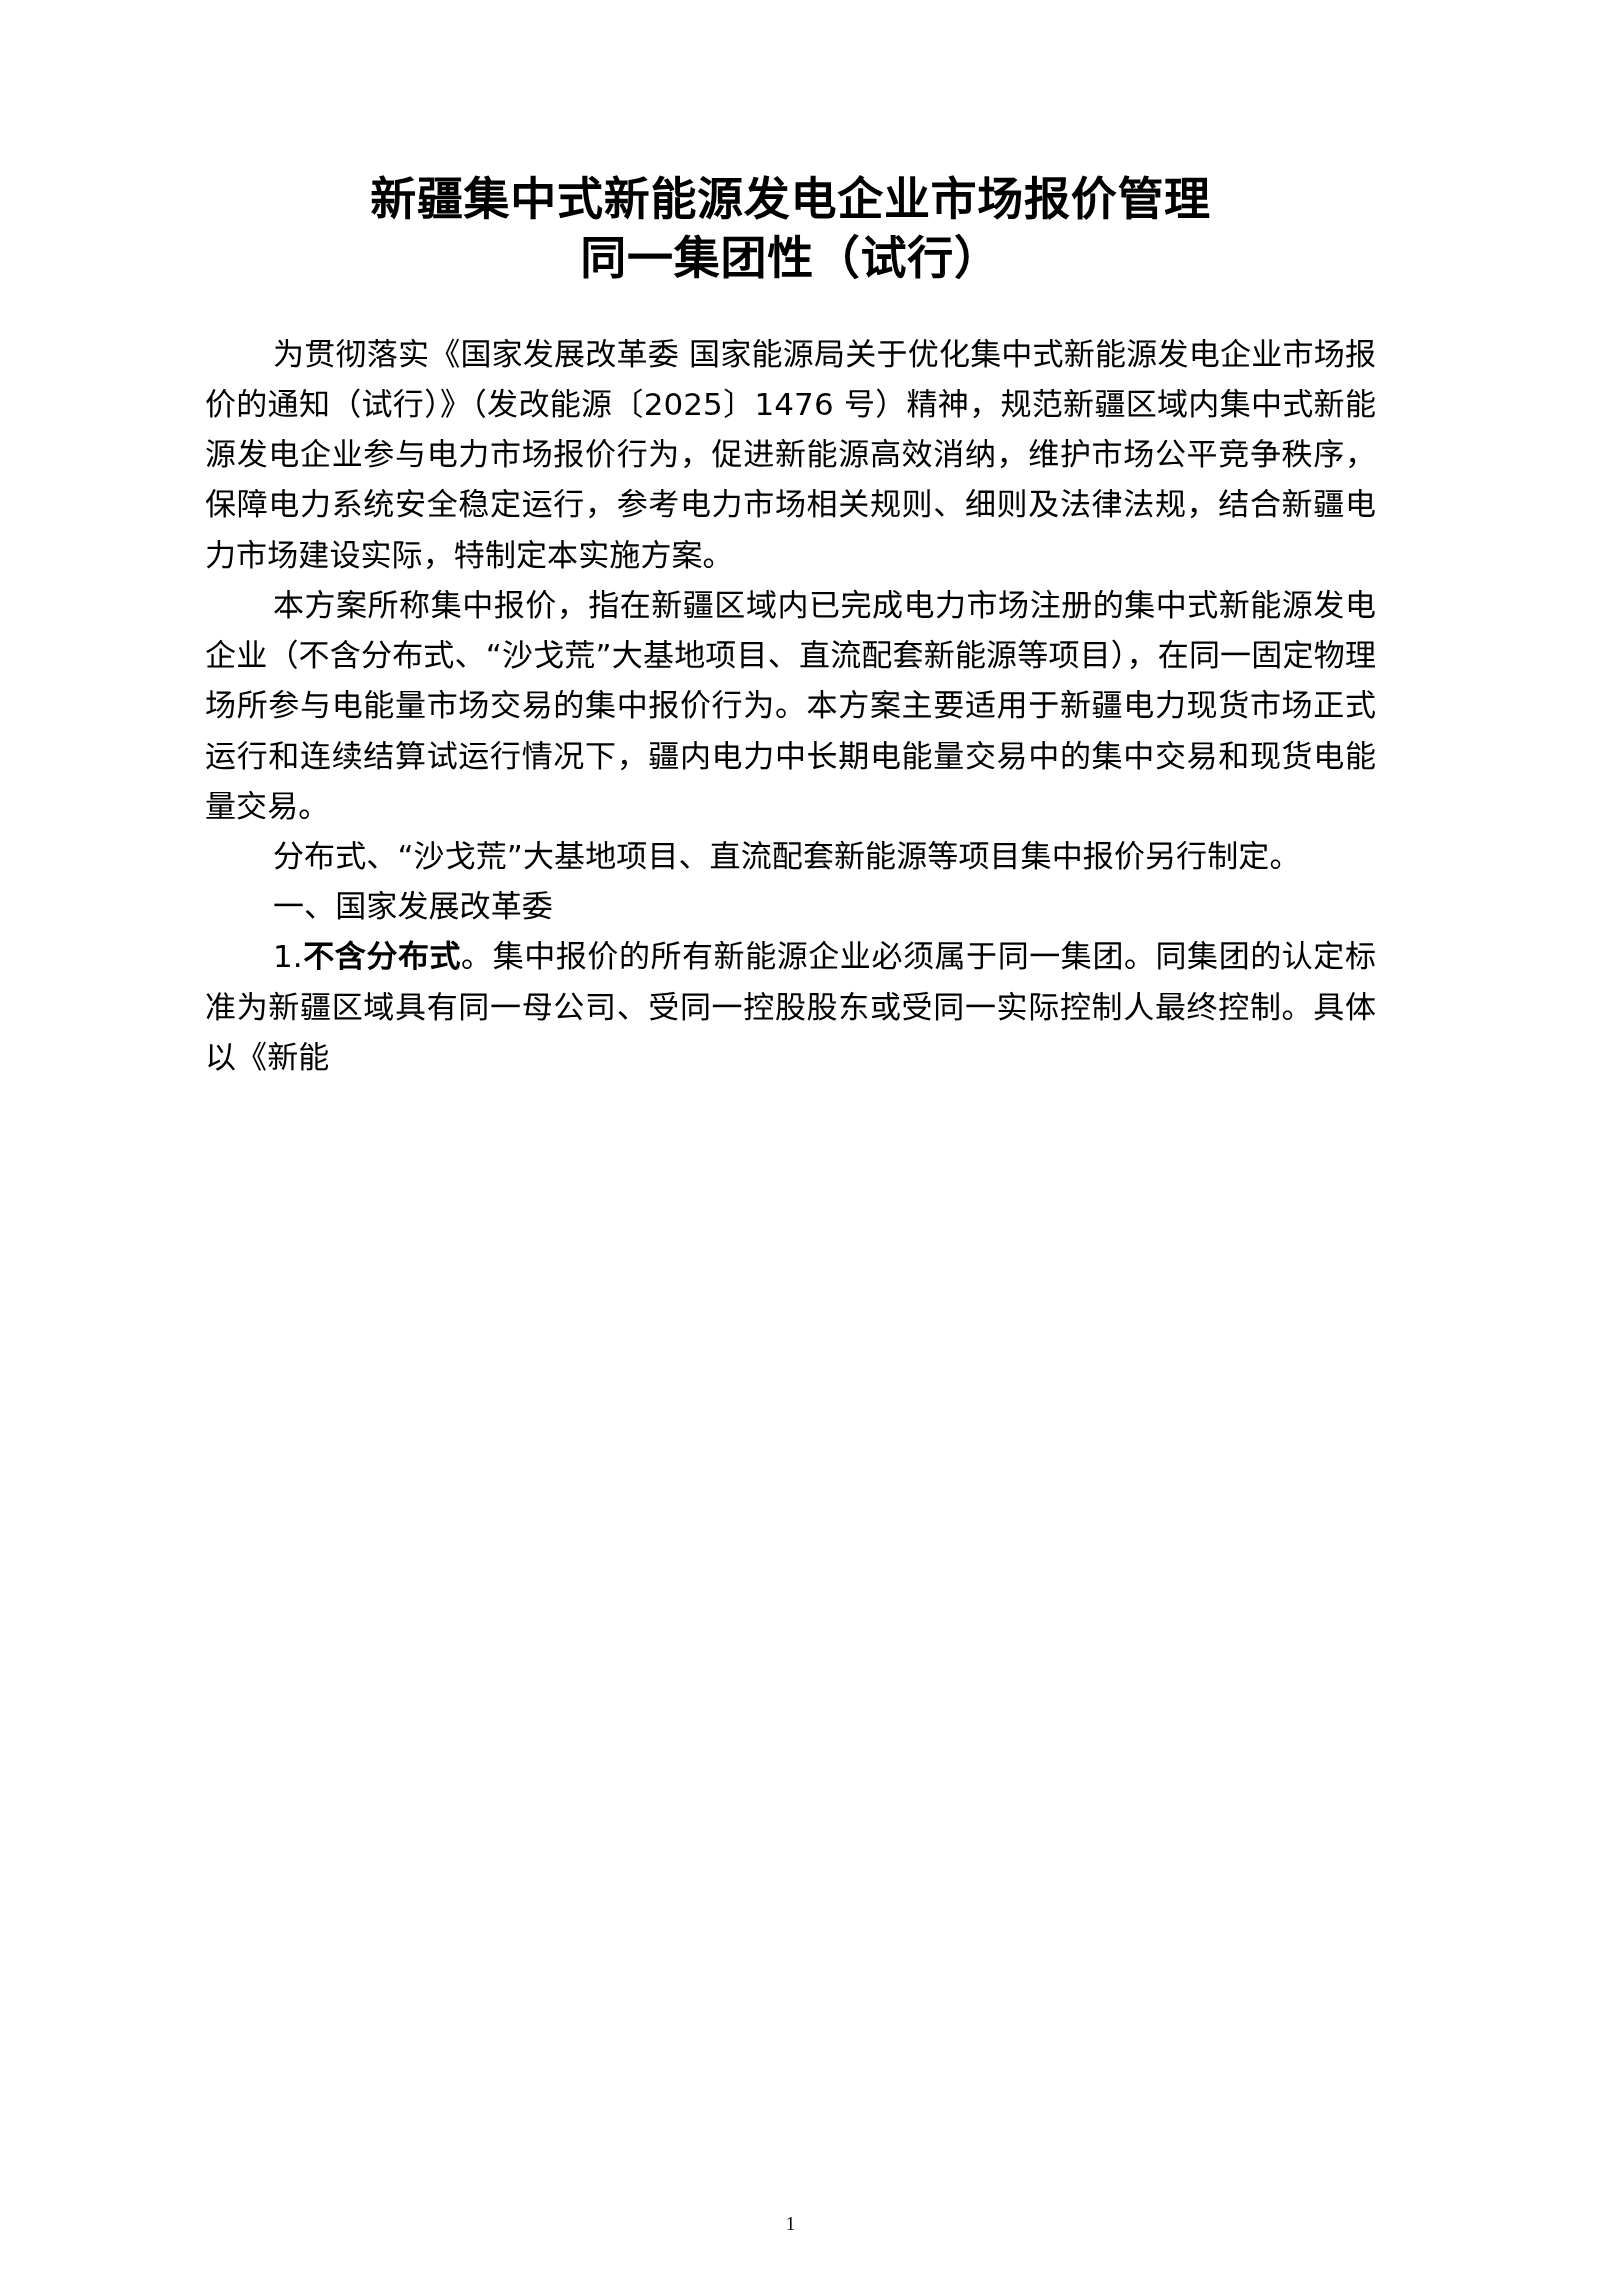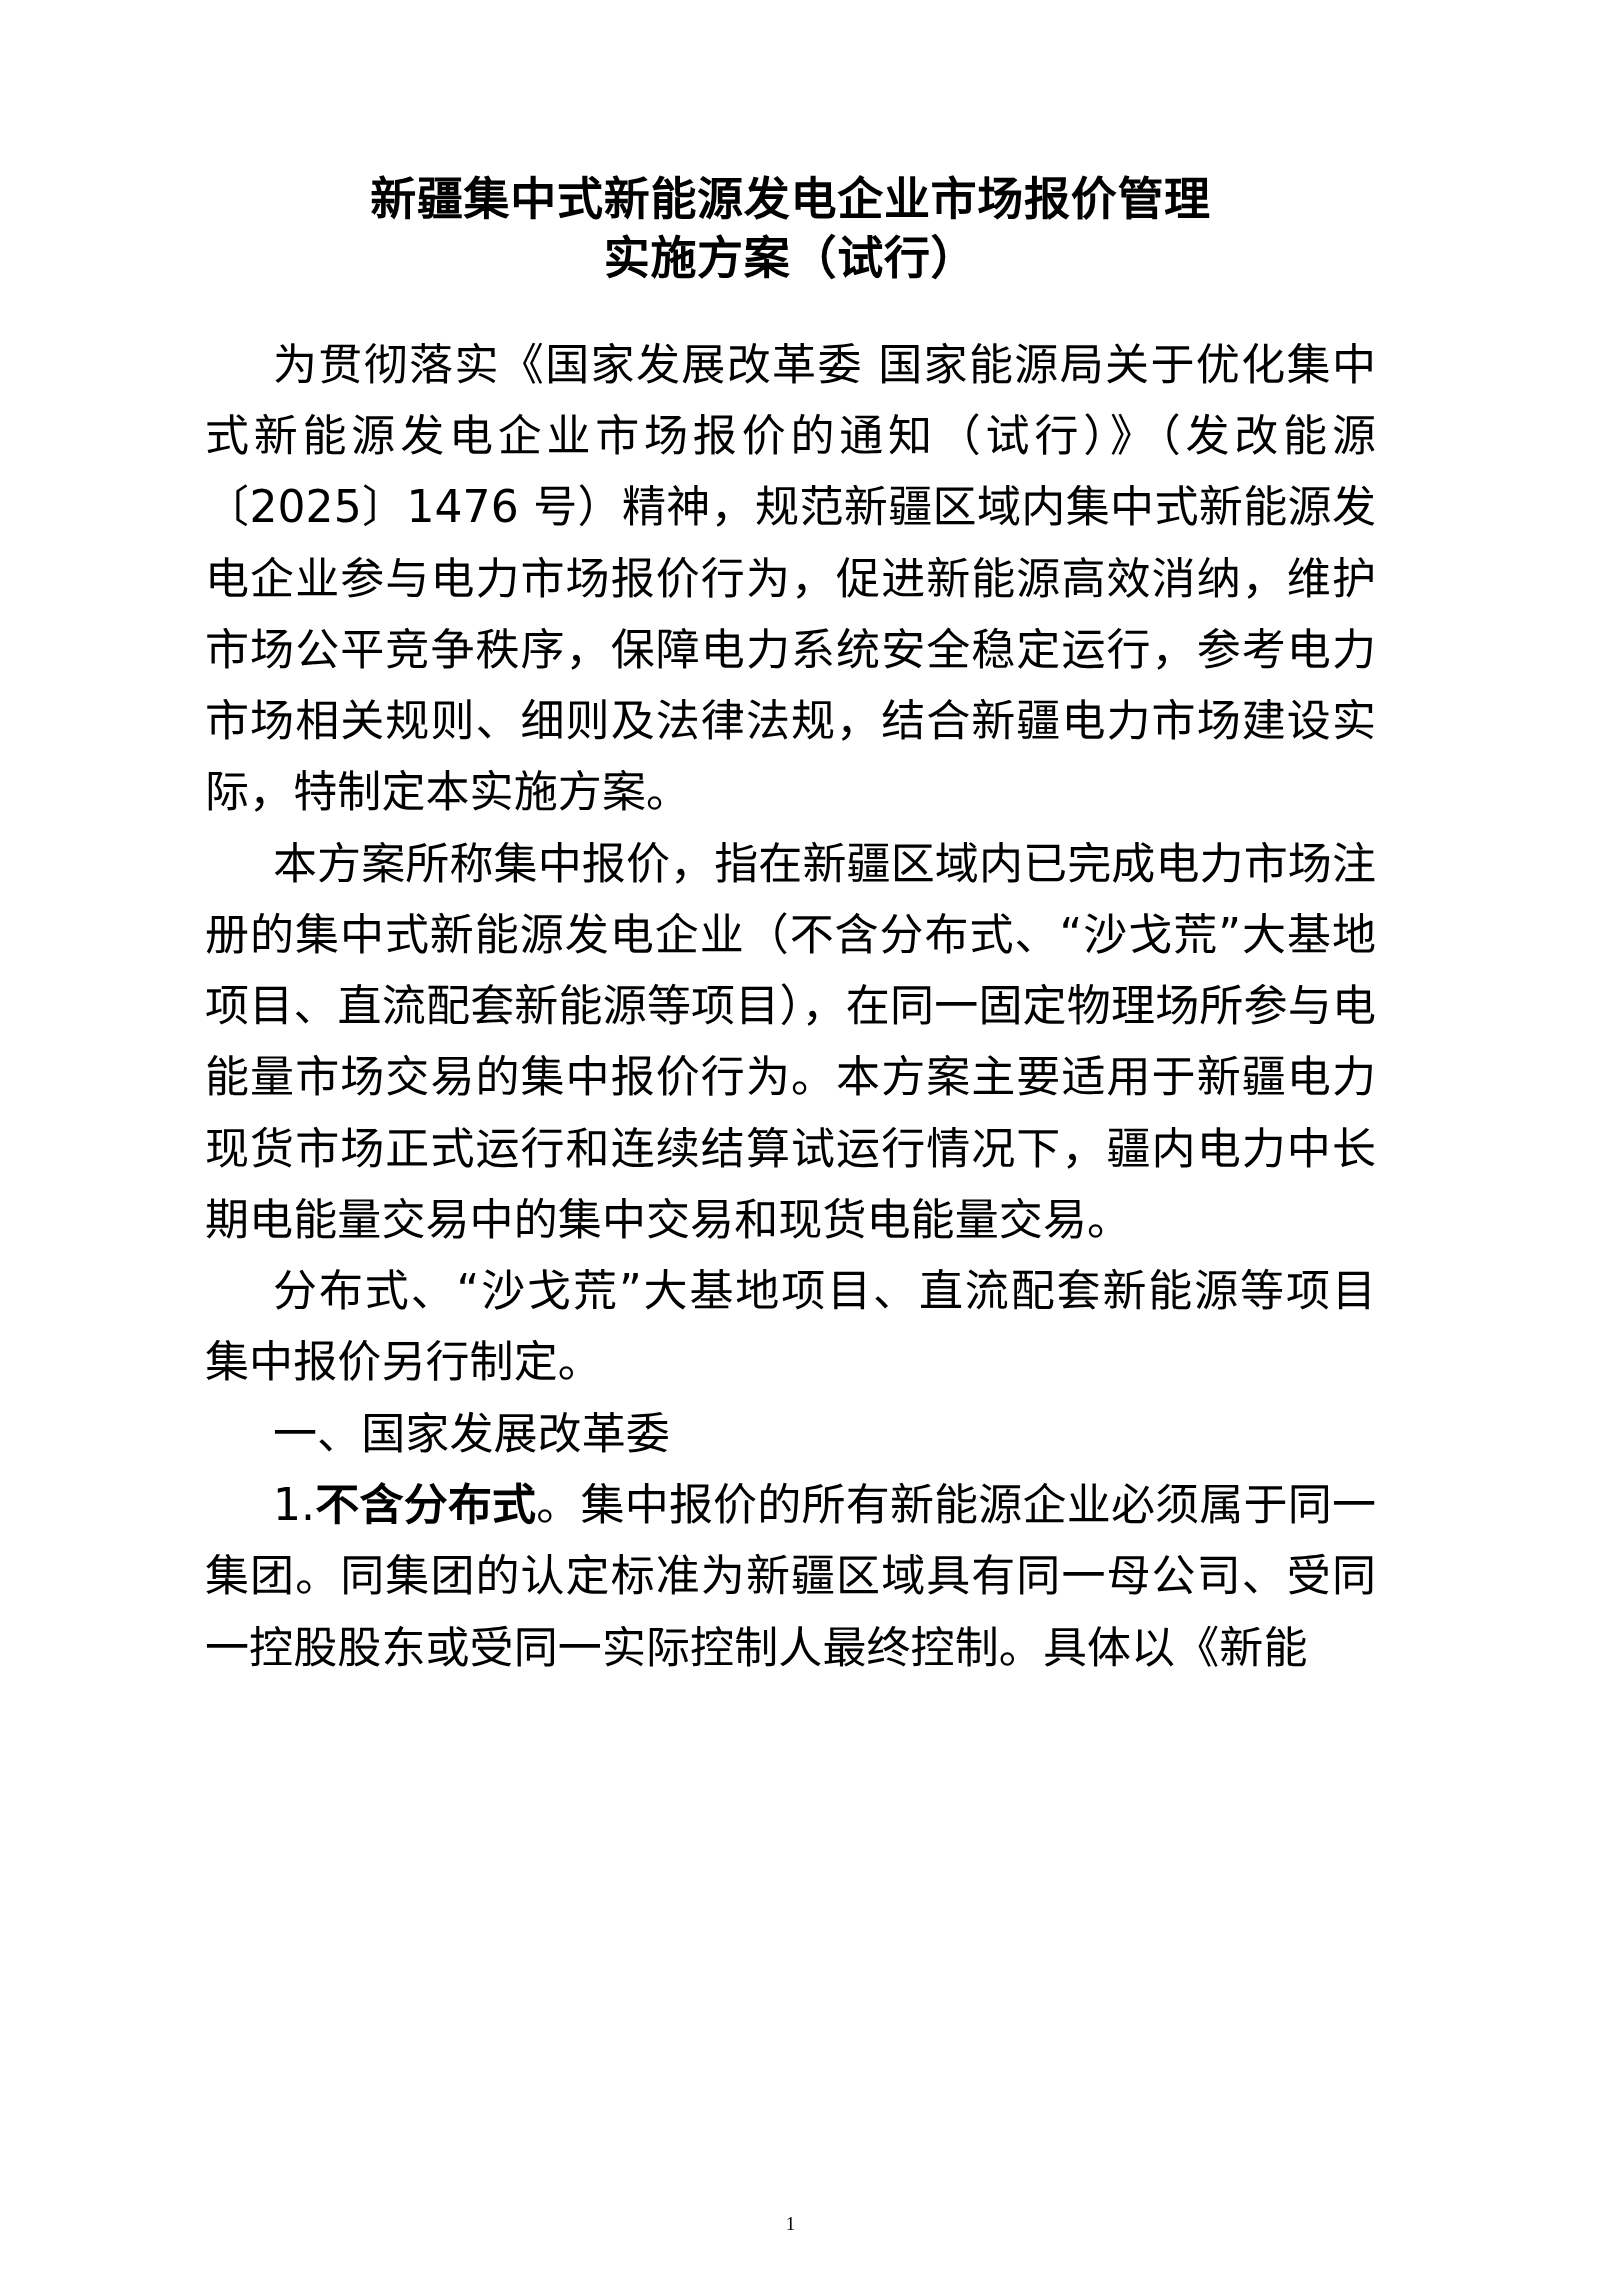--- a/index.html
+++ b/index.html
@@ -30,21 +30,21 @@
     line-height: 1.28;
     letter-spacing: 0.7px;
     margin: 0 0 41px 0;
     padding: 0 27px;
   }
   .doc-title .line {
     display: block;
   }
   .body-text {
     font-family: "DejaVu Sans", "Liberation Sans", sans-serif;
-    font-size: 44px;
+    font-size: 31px;
     line-height: 1.62;
     text-align: justify;
     text-justify: inter-ideograph;
     letter-spacing: 0.1px;
   }
   .para {
     margin: 0 0 0 0;
     text-indent: 68px;
   }
   .bold-run {
@@ -61,21 +61,21 @@
     color: #000000;
   }
 </style>
 </head>
 <body>
 
 <div class="page">
 
   <h1 class="doc-title">
     <span class="line">新疆集中式新能源发电企业市场报价管理</span>
-    <span class="line">实施方案（试行）</span>
+    <span class="line">同一集团性（试行）</span>
   </h1>
 
   <div class="body-text">
     <p class="para">为贯彻落实《国家发展改革委 国家能源局关于优化集中式新能源发电企业市场报价的通知（试行）》（发改能源〔2025〕1476 号）精神，规范新疆区域内集中式新能源发电企业参与电力市场报价行为，促进新能源高效消纳，维护市场公平竞争秩序，保障电力系统安全稳定运行，参考电力市场相关规则、细则及法律法规，结合新疆电力市场建设实际，特制定本实施方案。</p>
     <p class="para">本方案所称集中报价，指在新疆区域内已完成电力市场注册的集中式新能源发电企业（不含分布式、“沙戈荒”大基地项目、直流配套新能源等项目），在同一固定物理场所参与电能量市场交易的集中报价行为。本方案主要适用于新疆电力现货市场正式运行和连续结算试运行情况下，疆内电力中长期电能量交易中的集中交易和现货电能量交易。</p>
     <p class="para">分布式、“沙戈荒”大基地项目、直流配套新能源等项目集中报价另行制定。</p>
     <p class="para">一、国家发展改革委</p>
     <p class="para"><span>1.</span><span class="bold-run">不含分布式</span><span>。集中报价的所有新能源企业必须属于同一集团。同集团的认定标准为新疆区域具有同一母公司、受同一控股股东或受同一实际控制人最终控制。具体以《新能</span></p>
   </div>
 

